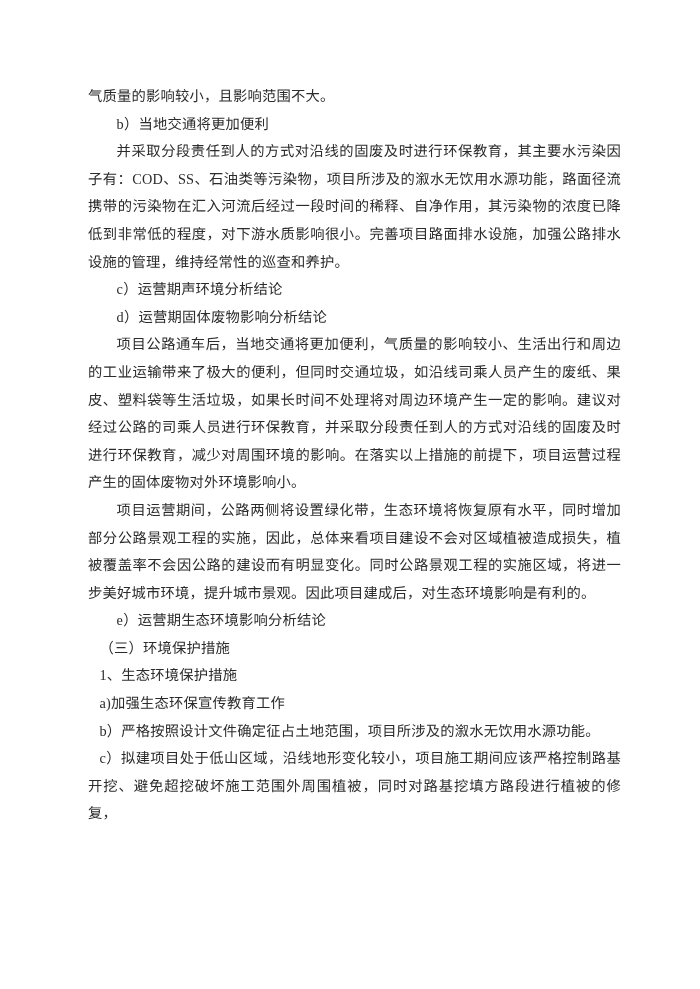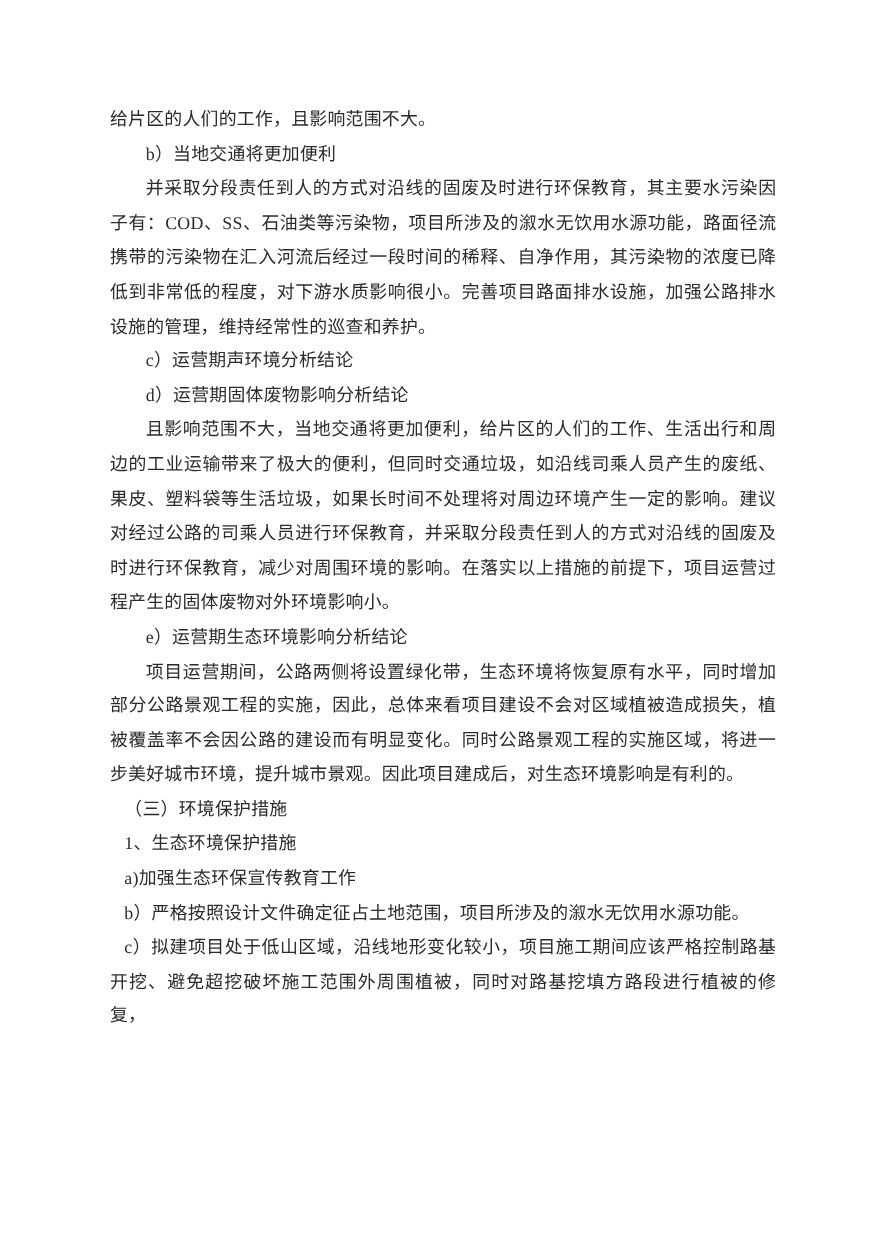--- a/index.html
+++ b/index.html
@@ -35,27 +35,27 @@
   }
   .indent-none   { text-indent: 0; }
   .indent-small  { text-indent: 0.8em; }
   .indent-normal { text-indent: 2em; }
 </style>
 </head>
 <body>
 
 <div class="page" style="background: rgb(255, 255, 255); color: rgb(43, 43, 43);">
   <div class="content" id="content">
-      <p class="para indent-none">给片区的人们的工作，且影响范围不大。</p>
+      <p class="para indent-none">气质量的影响较小，且影响范围不大。</p>
       <p class="para indent-normal">b）当地交通将更加便利</p>
       <p class="para indent-normal">并采取分段责任到人的方式对沿线的固废及时进行环保教育，其主要水污染因子有：COD、SS、石油类等污染物，项目所涉及的溆水无饮用水源功能，路面径流携带的污染物在汇入河流后经过一段时间的稀释、自净作用，其污染物的浓度已降低到非常低的程度，对下游水质影响很小。完善项目路面排水设施，加强公路排水设施的管理，维持经常性的巡查和养护。</p>
       <p class="para indent-normal">c）运营期声环境分析结论</p>
       <p class="para indent-normal">d）运营期固体废物影响分析结论</p>
-      <p class="para indent-normal">且影响范围不大，当地交通将更加便利，给片区的人们的工作、生活出行和周边的工业运输带来了极大的便利，但同时交通垃圾，如沿线司乘人员产生的废纸、果皮、塑料袋等生活垃圾，如果长时间不处理将对周边环境产生一定的影响。建议对经过公路的司乘人员进行环保教育，并采取分段责任到人的方式对沿线的固废及时进行环保教育，减少对周围环境的影响。在落实以上措施的前提下，项目运营过程产生的固体废物对外环境影响小。</p>
+      <p class="para indent-normal">项目公路通车后，当地交通将更加便利，气质量的影响较小、生活出行和周边的工业运输带来了极大的便利，但同时交通垃圾，如沿线司乘人员产生的废纸、果皮、塑料袋等生活垃圾，如果长时间不处理将对周边环境产生一定的影响。建议对经过公路的司乘人员进行环保教育，并采取分段责任到人的方式对沿线的固废及时进行环保教育，减少对周围环境的影响。在落实以上措施的前提下，项目运营过程产生的固体废物对外环境影响小。</p>
+      <p class="para indent-normal">项目运营期间，公路两侧将设置绿化带，生态环境将恢复原有水平，同时增加部分公路景观工程的实施，因此，总体来看项目建设不会对区域植被造成损失，植被覆盖率不会因公路的建设而有明显变化。同时公路景观工程的实施区域，将进一步美好城市环境，提升城市景观。因此项目建成后，对生态环境影响是有利的。</p>
       <p class="para indent-normal">e）运营期生态环境影响分析结论</p>
-      <p class="para indent-normal">项目运营期间，公路两侧将设置绿化带，生态环境将恢复原有水平，同时增加部分公路景观工程的实施，因此，总体来看项目建设不会对区域植被造成损失，植被覆盖率不会因公路的建设而有明显变化。同时公路景观工程的实施区域，将进一步美好城市环境，提升城市景观。因此项目建成后，对生态环境影响是有利的。</p>
       <p class="para indent-small">（三）环境保护措施</p>
       <p class="para indent-small">1、生态环境保护措施</p>
       <p class="para indent-small">a)加强生态环保宣传教育工作</p>
       <p class="para indent-small">b）严格按照设计文件确定征占土地范围，项目所涉及的溆水无饮用水源功能。</p>
       <p class="para indent-small">c）拟建项目处于低山区域，沿线地形变化较小，项目施工期间应该严格控制路基开挖、避免超挖破坏施工范围外周围植被，同时对路基挖填方路段进行植被的修复，</p>
     </div>
 </div>
 
 </body></html>

